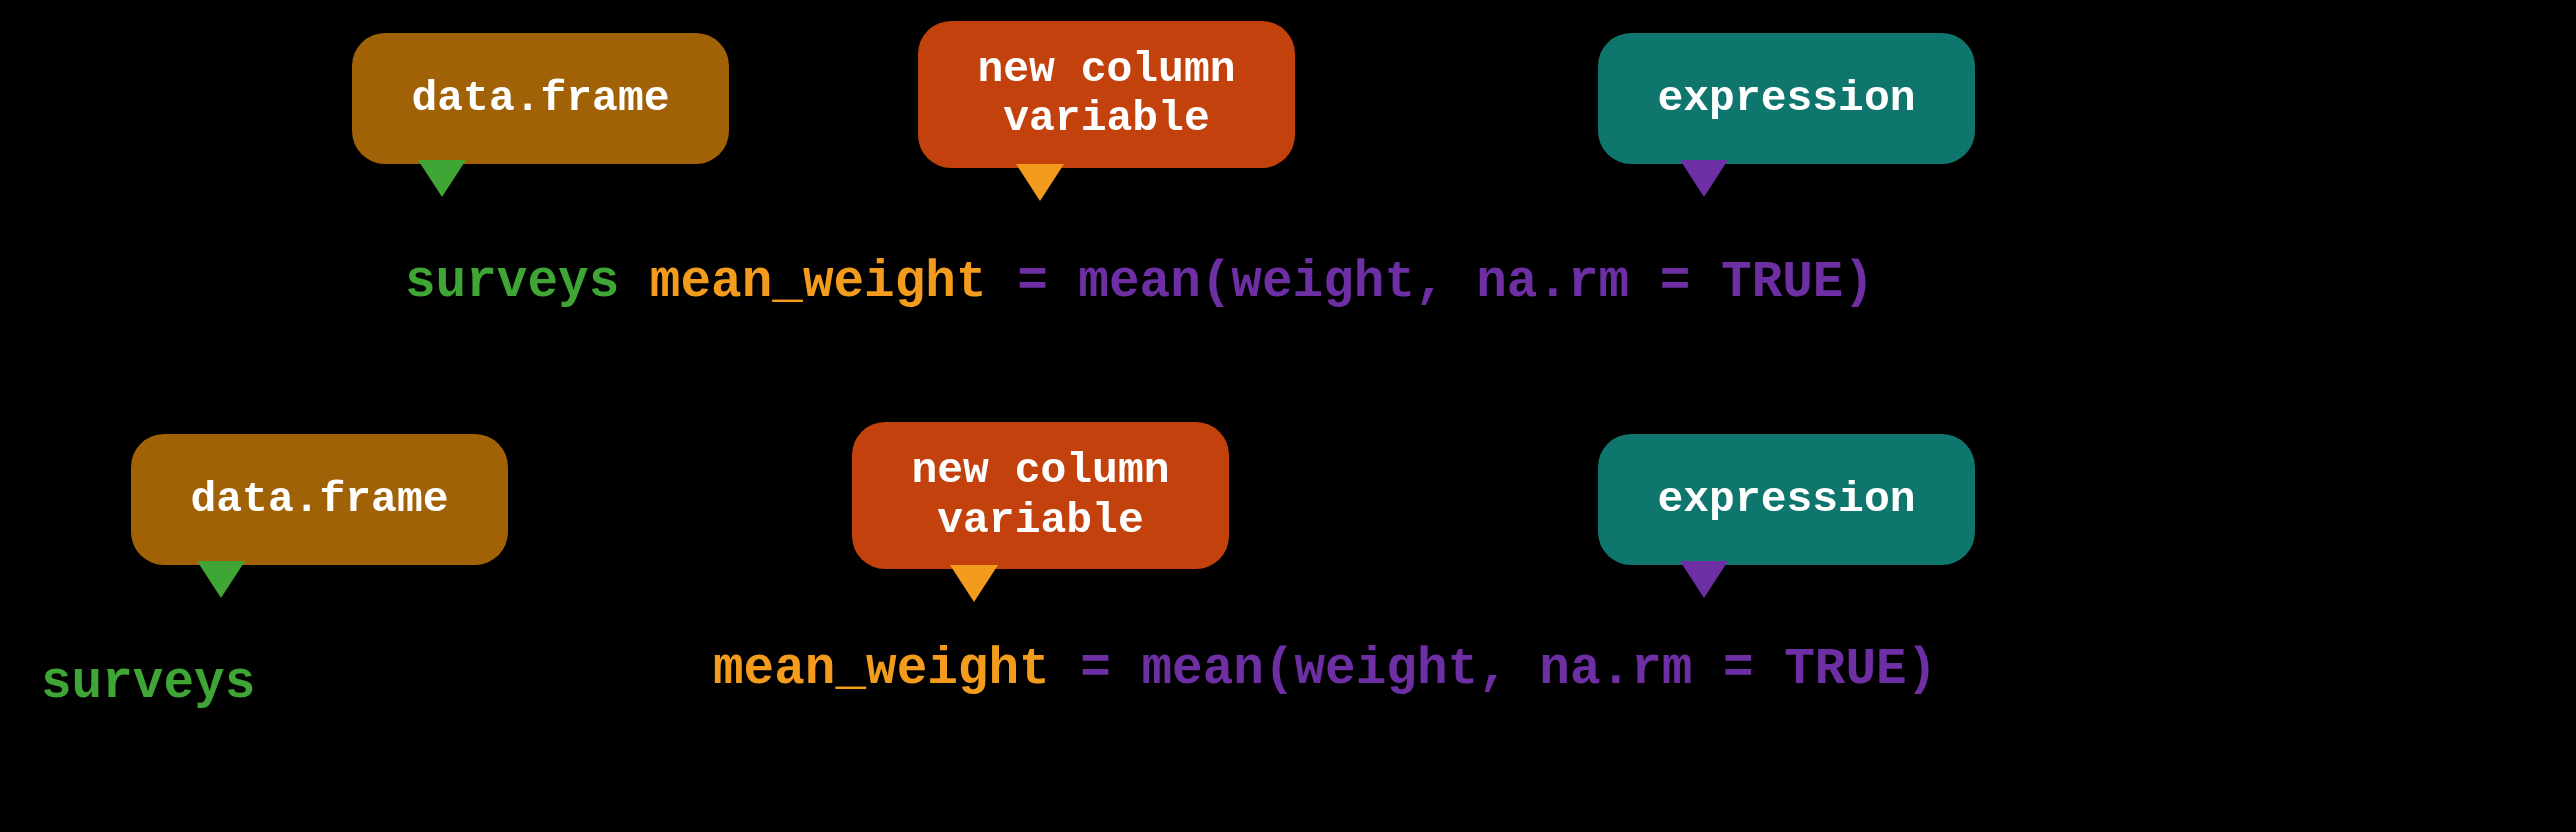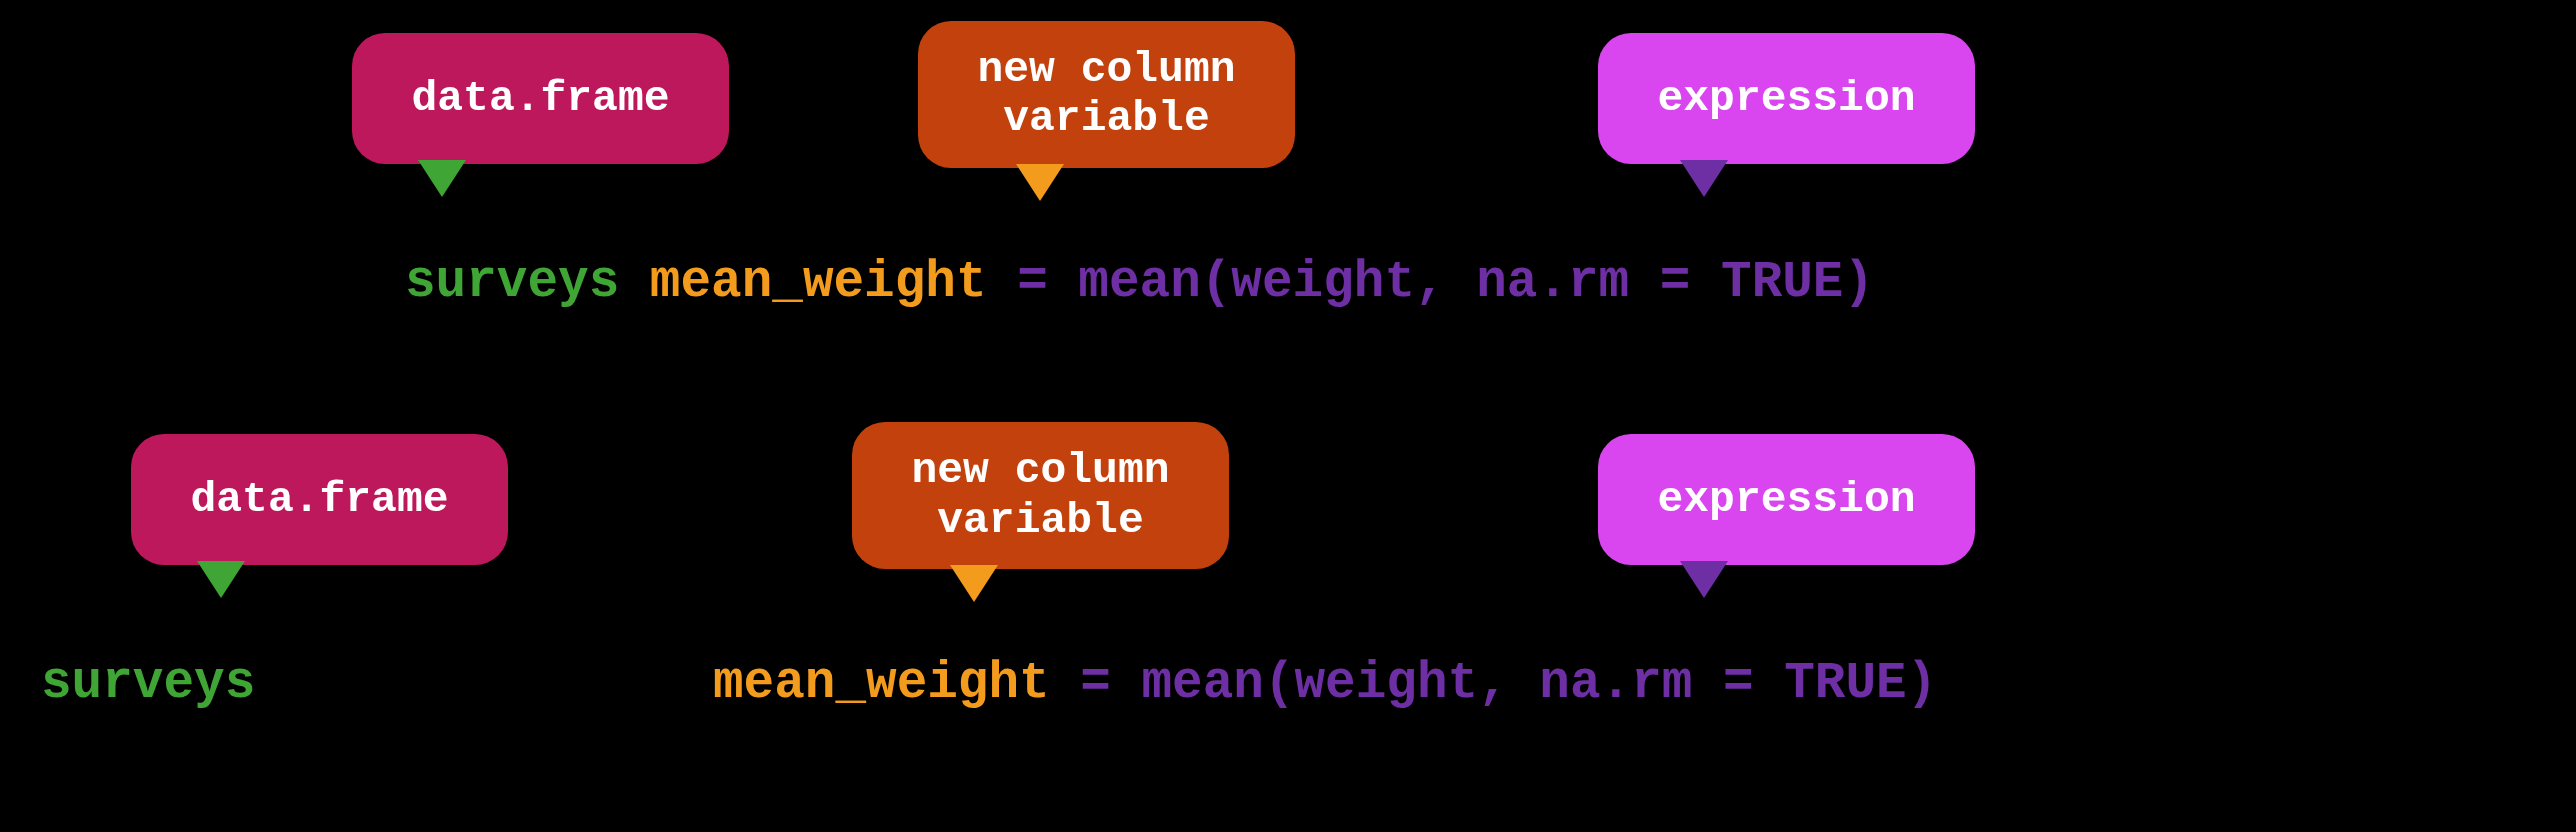--- a/index.html
+++ b/index.html
@@ -24,25 +24,25 @@
     padding: 16.4px 33px;
   }
   .bubble .tail {
     position: absolute;
     bottom: -33px;
     width: 0;
     height: 0;
     border-left: 24.6px solid transparent;
     border-right: 24.6px solid transparent;
   }
-  .green { background: #be185d; }
+  .green { background: #a16207; }
   .green .tail { border-top: 37px solid #3fa535; }
   .orange { background: #c2410c; }
   .orange .tail { border-top: 37px solid #f29b1d; }
-  .purple { background: #d946ef; }
+  .purple { background: #0f766e; }
   .purple .tail { border-top: 37px solid #6d2fa3; }
 
   .code {
     position: absolute;
     font-size: 51px;
     white-space: nowrap;
     color: #6d2fa3;
   }
   .code .g { color: #3fa535; }
   .code .o { color: #f29b1d; }
@@ -87,18 +87,18 @@
 </div>
 
 <div class="bubble purple" style="left:1598px; top:434px; width:377px; height:131px;">
   <span>expression</span>
   <div class="tail" style="left:82px;"></div>
 </div>
 
 <div class="code" style="left:41px; top:655px;">
   <span class="g">surveys</span>
 </div>
-<div class="code" style="left:713px; top:655px;">
+<div class="code" style="left:713px; top:641px;">
   <span class="o">mean_weight</span>
   <span> </span>
   <span class="p">= mean(weight, na.rm = TRUE)</span>
 </div>
 
 
 </body></html>

